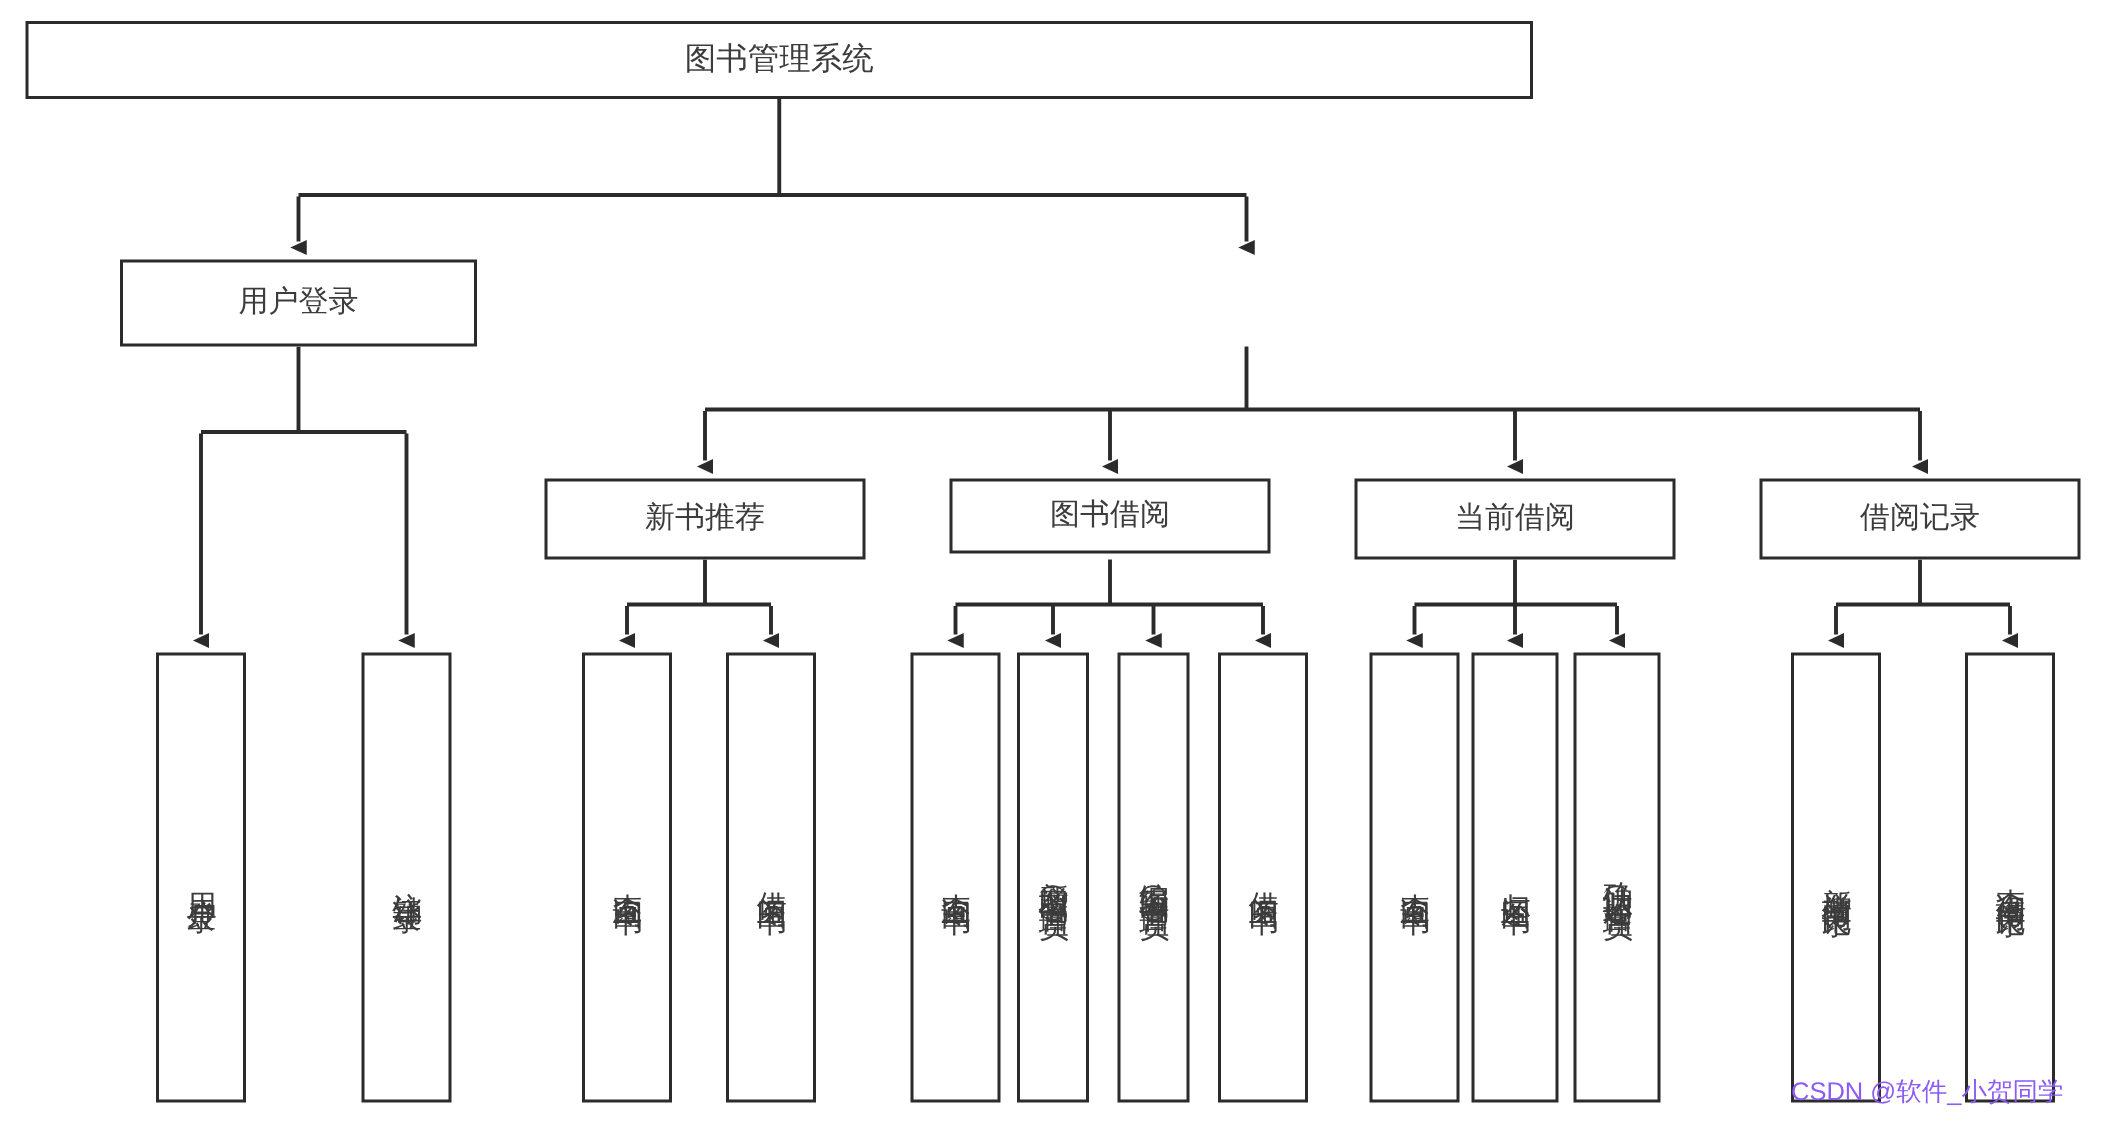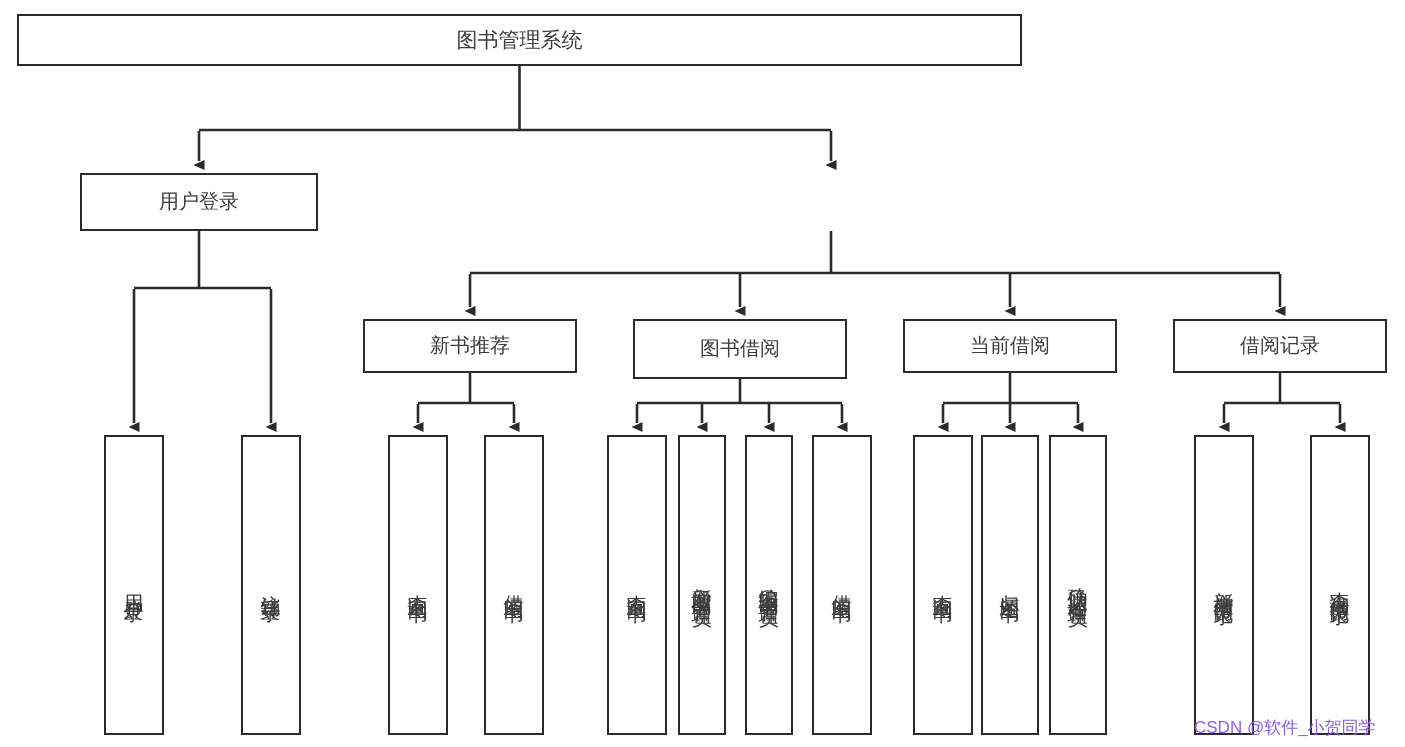--- a/index.html
+++ b/index.html
@@ -126,21 +126,21 @@
     <span class="node-label">图书管理系统</span>
   </div>
 
   <div class="node-box node-l2" style="left:80px; top:173px; width:238px; height:58px;">
     <span class="node-label">用户登录</span>
   </div>
 
   <div class="node-box node-l3" style="left:363px; top:319px; width:214px; height:54px;">
     <span class="node-label">新书推荐</span>
   </div>
-  <div class="node-box node-l3" style="left:633px; top:319px; width:214px; height:60px;">
+  <div class="node-box node-l3" style="left:633px; top:319px; width:214px; height:50px;">
     <span class="node-label">图书借阅</span>
   </div>
   <div class="node-box node-l3" style="left:903px; top:319px; width:214px; height:54px;">
     <span class="node-label">当前借阅</span>
   </div>
   <div class="node-box node-l3" style="left:1173px; top:319px; width:214px; height:54px;">
     <span class="node-label">借阅记录</span>
   </div>
 
   <div class="node-box node-leaf" style="left:104px; top:435px; width:60px; height:300px;">

